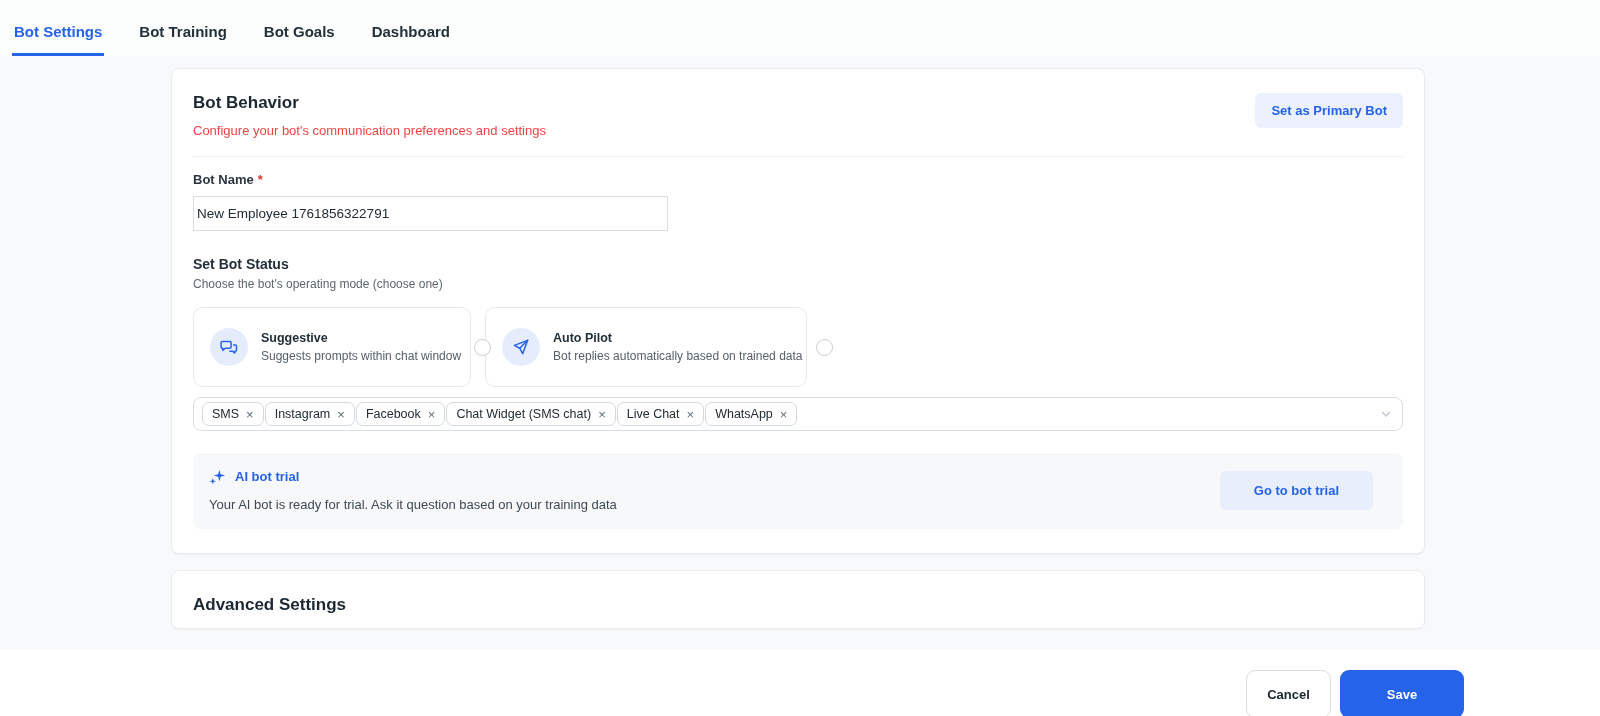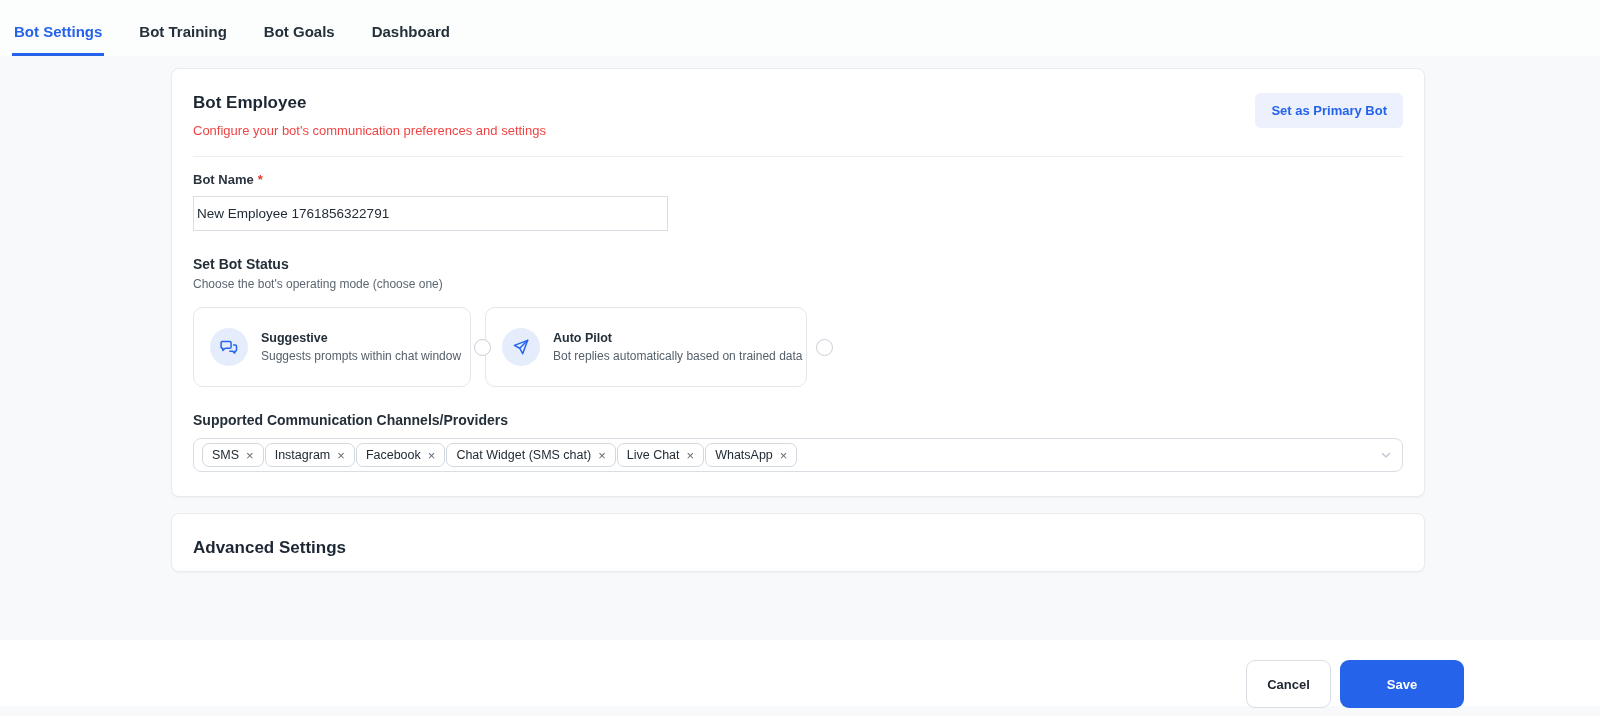--- a/index.html
+++ b/index.html
@@ -99,21 +99,21 @@
   .trial-btn {
     background:#e9eefb; color:#2563eb; font-size:13px; font-weight:bold;
     border:none; border-radius:6px; padding:12px 34px; cursor:pointer;
     font-family:inherit; margin-right:14px;
   }
   
   .clipped-sub { height:4px; overflow:hidden; margin-top:10px; }
   .clipped-sub span { font-size:13px; font-weight:bold; color:#2b3542; }
   
   .footer {
-    position:absolute; left:0; bottom:10px; width:1600px; height:66px;
+    position:absolute; left:0; bottom:0; width:1600px; height:66px;
     background:#ffffff; z-index:5;
   }
   .footer-btns {
     position:absolute; right:136px; top:20px; display:flex; gap:9px;
   }
   .btn-cancel {
     width:85px; height:48px; background:#fff; border:1px solid #d9dee4;
     border-radius:9px; font-size:13px; font-weight:bold; color:#1d2530;
     cursor:pointer; font-family:inherit;
   }
@@ -130,21 +130,21 @@
   <div class="tab active">Bot Settings</div>
   <div class="tab">Bot Training</div>
   <div class="tab">Bot Goals</div>
   <div class="tab">Dashboard</div>
 </div>
 
 <div class="card card1">
 
   <div class="card-head-row">
     <div>
-      <div class="card-title">Bot Employee</div>
+      <div class="card-title">Bot Behavior</div>
       <div class="card-sub">Configure your bot's communication preferences and settings</div>
     </div>
     <button class="btn-soft">Set as Primary Bot</button>
   </div>
 
   <div class="divider"></div>
 
   <div class="field-label">
     <span>Bot Name</span><span class="req">*</span>
   </div>
@@ -179,21 +179,20 @@
       </span>
       <div class="opt-text">
         <div class="opt-title">Auto Pilot</div>
         <div class="opt-sub">Bot replies automatically based on trained data</div>
       </div>
       <span class="radio"></span>
     </div>
 
   </div>
 
-  <div class="section-label">Supported Communication Channels/Providers</div>
 
   <div class="multiselect">
     <span class="chip">
       <span>SMS</span>
       <span class="chip-x">×</span>
     </span>
     <span class="chip">
       <span>Instagram</span>
       <span class="chip-x">×</span>
     </span>
@@ -213,20 +212,35 @@
       <span>WhatsApp</span>
       <span class="chip-x">×</span>
     </span>
     <span class="ms-caret">
       <svg width="12" height="12" viewBox="0 0 12 12" fill="none" stroke="#c4cbd2" stroke-width="1.6" stroke-linecap="round" stroke-linejoin="round">
         <path d="M2.5 4.5 L6 8 L9.5 4.5"></path>
       </svg>
     </span>
   </div>
 
+  <div class="trial">
+    <div>
+      <div class="trial-title-row">
+        <span style="display:flex;">
+          <svg width="17" height="17" viewBox="0 0 18 18" fill="#2563eb">
+            <path d="M11 2 L12.3 6.7 L17 8 L12.3 9.3 L11 14 L9.7 9.3 L5 8 L9.7 6.7 Z"></path>
+            <path d="M4 10.5 L4.8 13.2 L7.5 14 L4.8 14.8 L4 17.5 L3.2 14.8 L0.5 14 L3.2 13.2 Z"></path>
+          </svg>
+        </span>
+        <span class="trial-title">AI bot trial</span>
+      </div>
+      <div class="trial-sub">Your AI bot is ready for trial. Ask it question based on your training data</div>
+    </div>
+    <button class="trial-btn">Go to bot trial</button>
+  </div>
 
 </div>
 
 <div class="card card2">
   <div class="card-title">Advanced Settings</div>
   <div class="clipped-sub">
     <span>Fine-Tune your Bot's Behavior</span>
   </div>
 </div>
 

